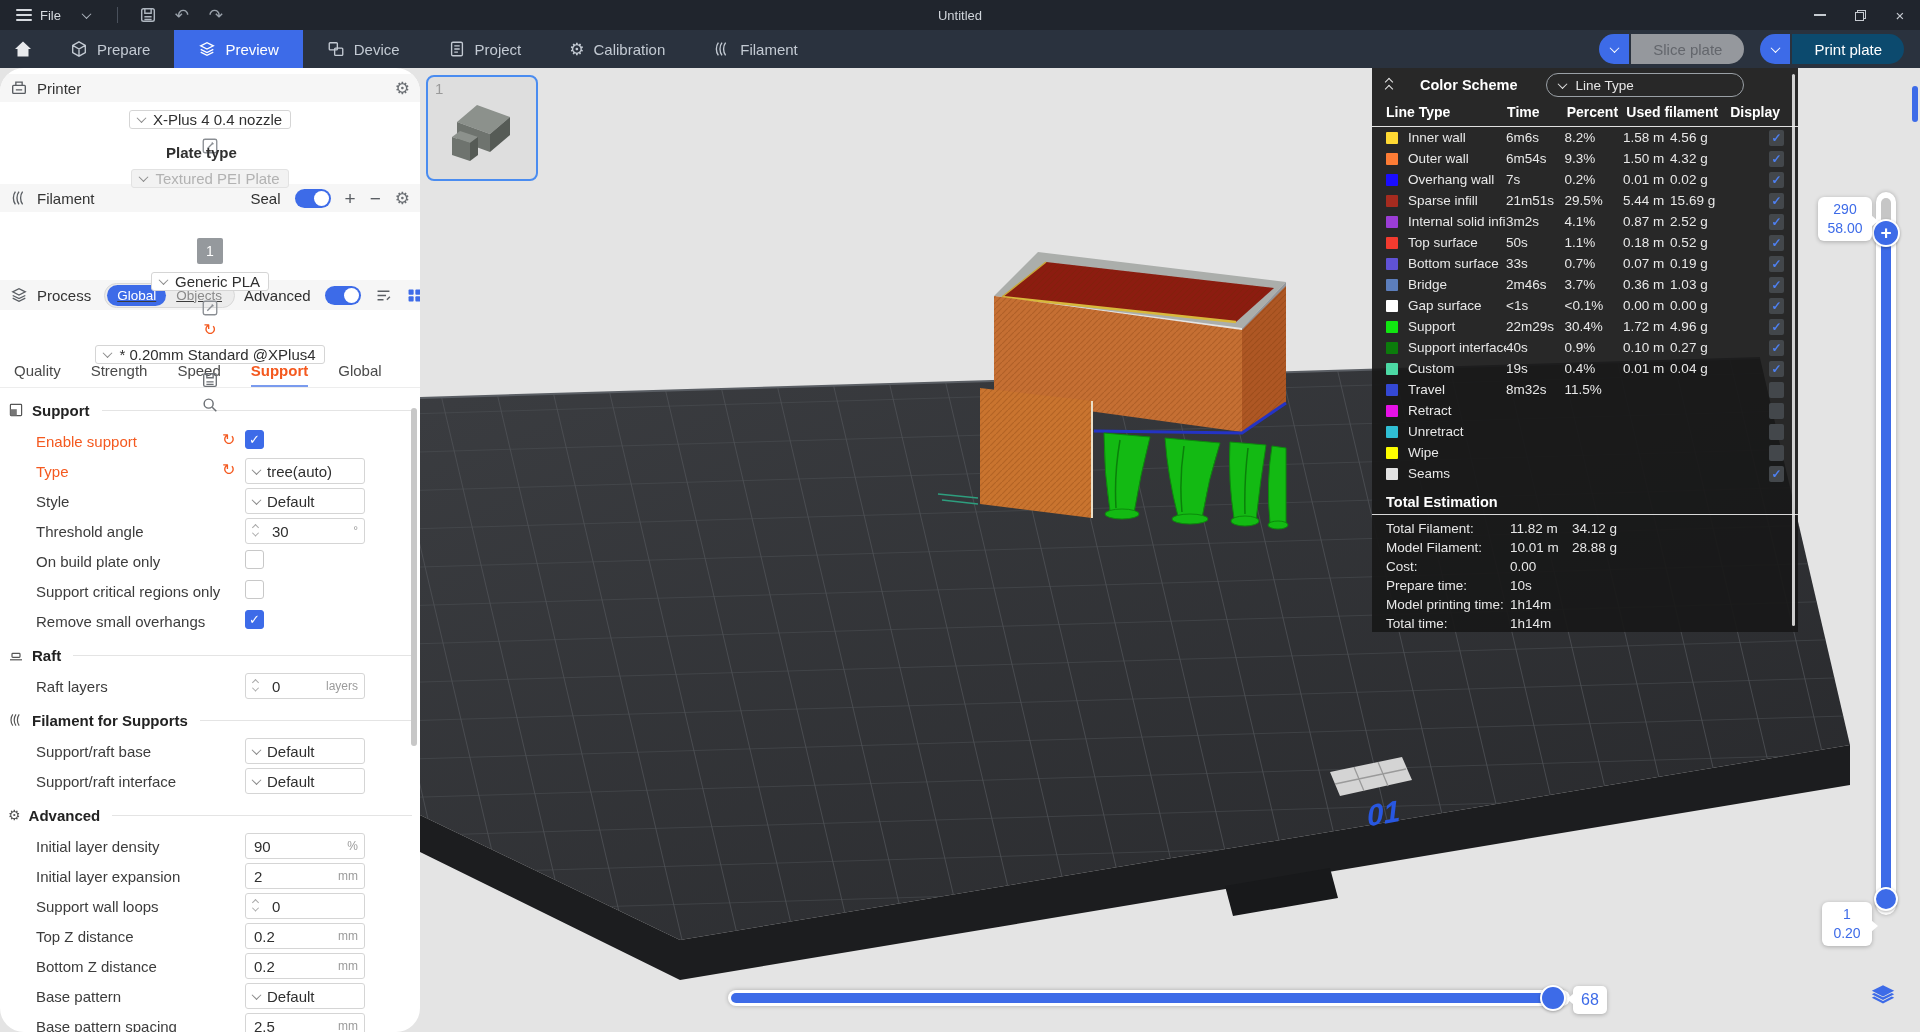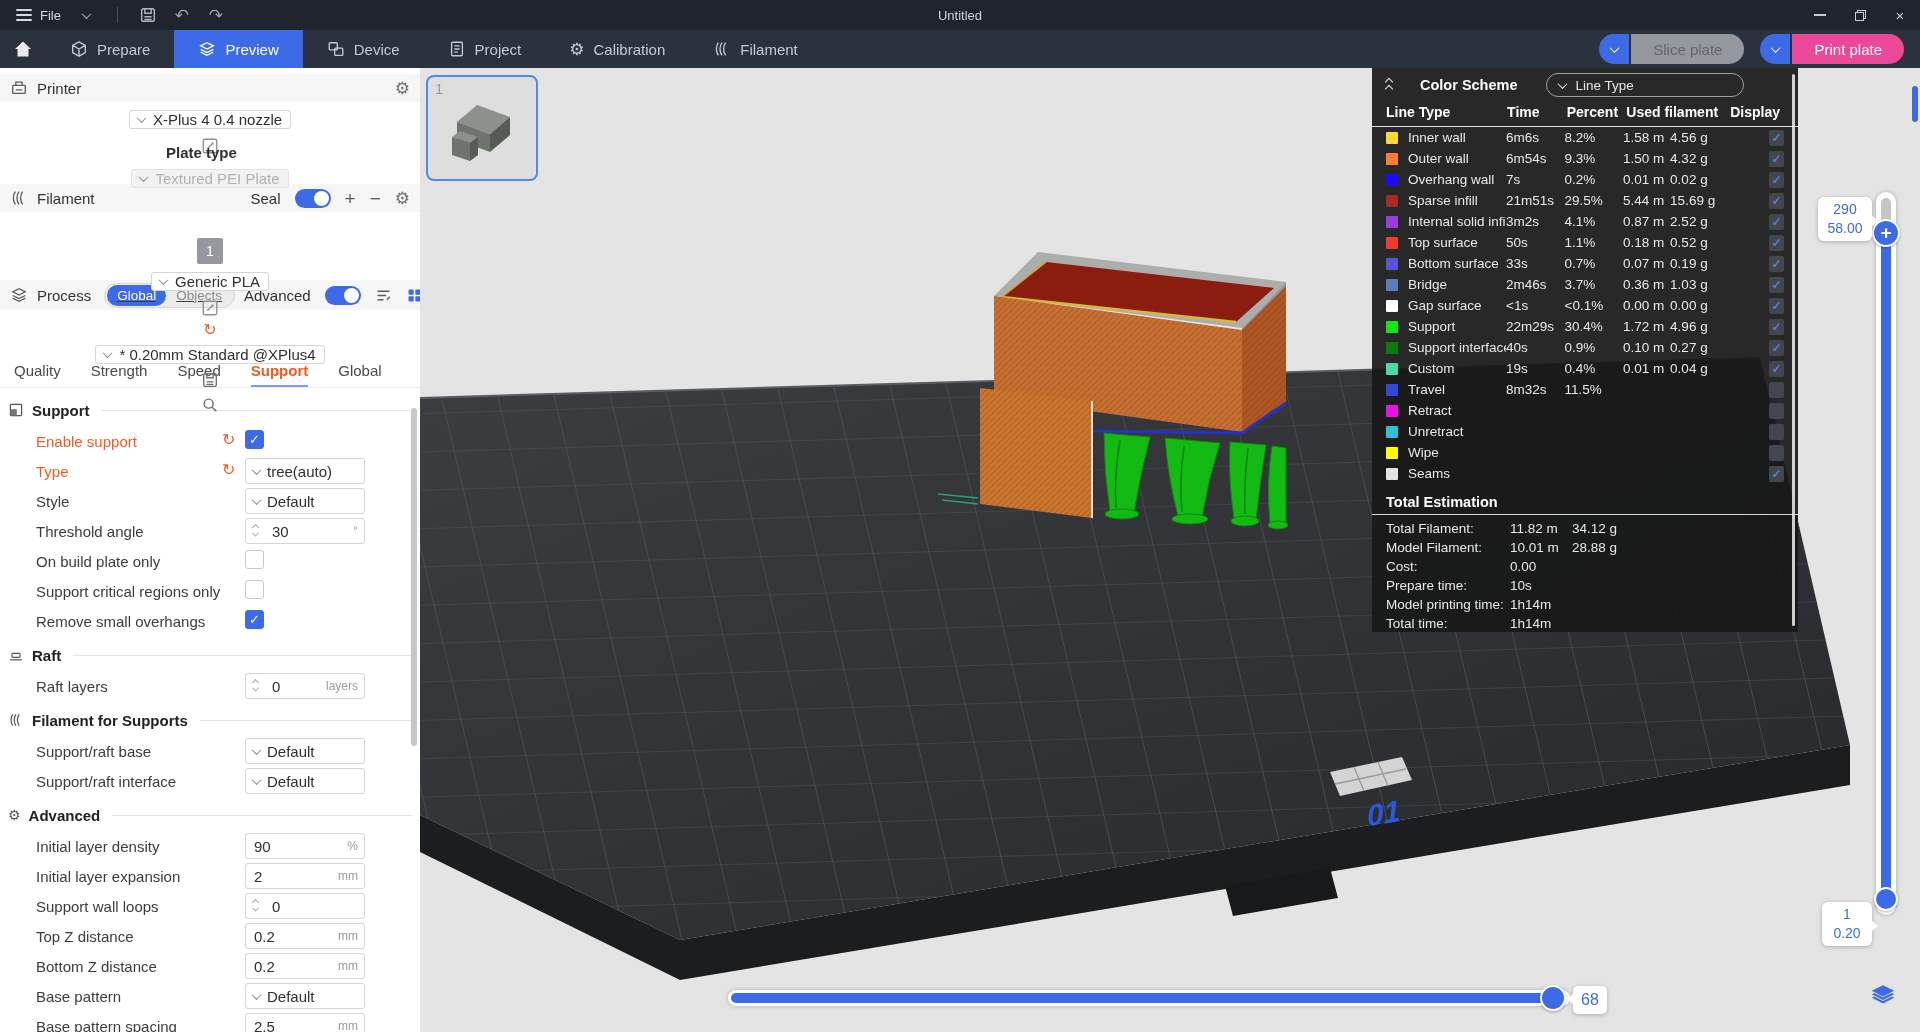--- a/index.html
+++ b/index.html
@@ -37,28 +37,28 @@
   .nav-tab { display:flex; align-items:center; gap:9px; padding:0 24px; color:#C3CAD3; font-size:15px; cursor:default; }
   .nav-tab.active { background:#3D6BE8; color:#FFFFFF; }
   .nav-ic svg { display:block; }
   .nav-right { margin-left:auto; display:flex; align-items:center; gap:16px; padding-right:16px; }
   .btn-group { display:flex; align-items:center; }
   .grp-chev { width:30px; height:30px; background:#3D6BE8; border-radius:15px 0 0 15px; margin-right:2px;
     display:flex; align-items:center; justify-content:center; color:#fff; }
   .grp-btn { height:30px; border-radius:0 15px 15px 0; padding:0 22px; font-size:15px;
     display:flex; align-items:center; border:none; }
   .grp-btn.gray { background:#95989D; color:#63666C; }
-  .grp-btn.blue { background:#ec4899; color:#FFFFFF; }
+  .grp-btn.blue { background:#0c4a6e; color:#FFFFFF; }
 
   
   .main { flex:1; position:relative; }
 
   
   .left-panel { position:absolute; left:0; top:0; width:420px; height:100%; background:#FFFFFF;
-    overflow:hidden; font-size:15px; color:#3C3C3C; padding-top:6px; }
+    overflow:hidden; font-size:15px; color:#3C3C3C; padding-top:6px;border-radius:24px; }
   .lp-header { height:28px; display:flex; align-items:center; gap:9px; padding:0 10px; background:#F6F6F6; }
   .lp-header .ttl { font-size:15px; color:#333; }
   .lp-header .right { margin-left:auto; display:flex; align-items:center; gap:14px; }
   .gear { color:#6B6F74; font-size:17px; line-height:1; }
   .icon-g { color:#5A5E63; display:flex; }
   .pm { font-size:19px; color:#5A5E63; line-height:1; }
   .row-line { display:flex; align-items:center; padding:0 10px; position:relative;flex-direction:column; }
   .printer-select-row { margin-top:8px; height:28px; gap:8px; }
   .plate-row { margin-top:6px; height:28px; gap:8px; }
   .plate-row .lbl { width:88px; font-weight:bold; font-size:15px; color:#2F2F2F; }

